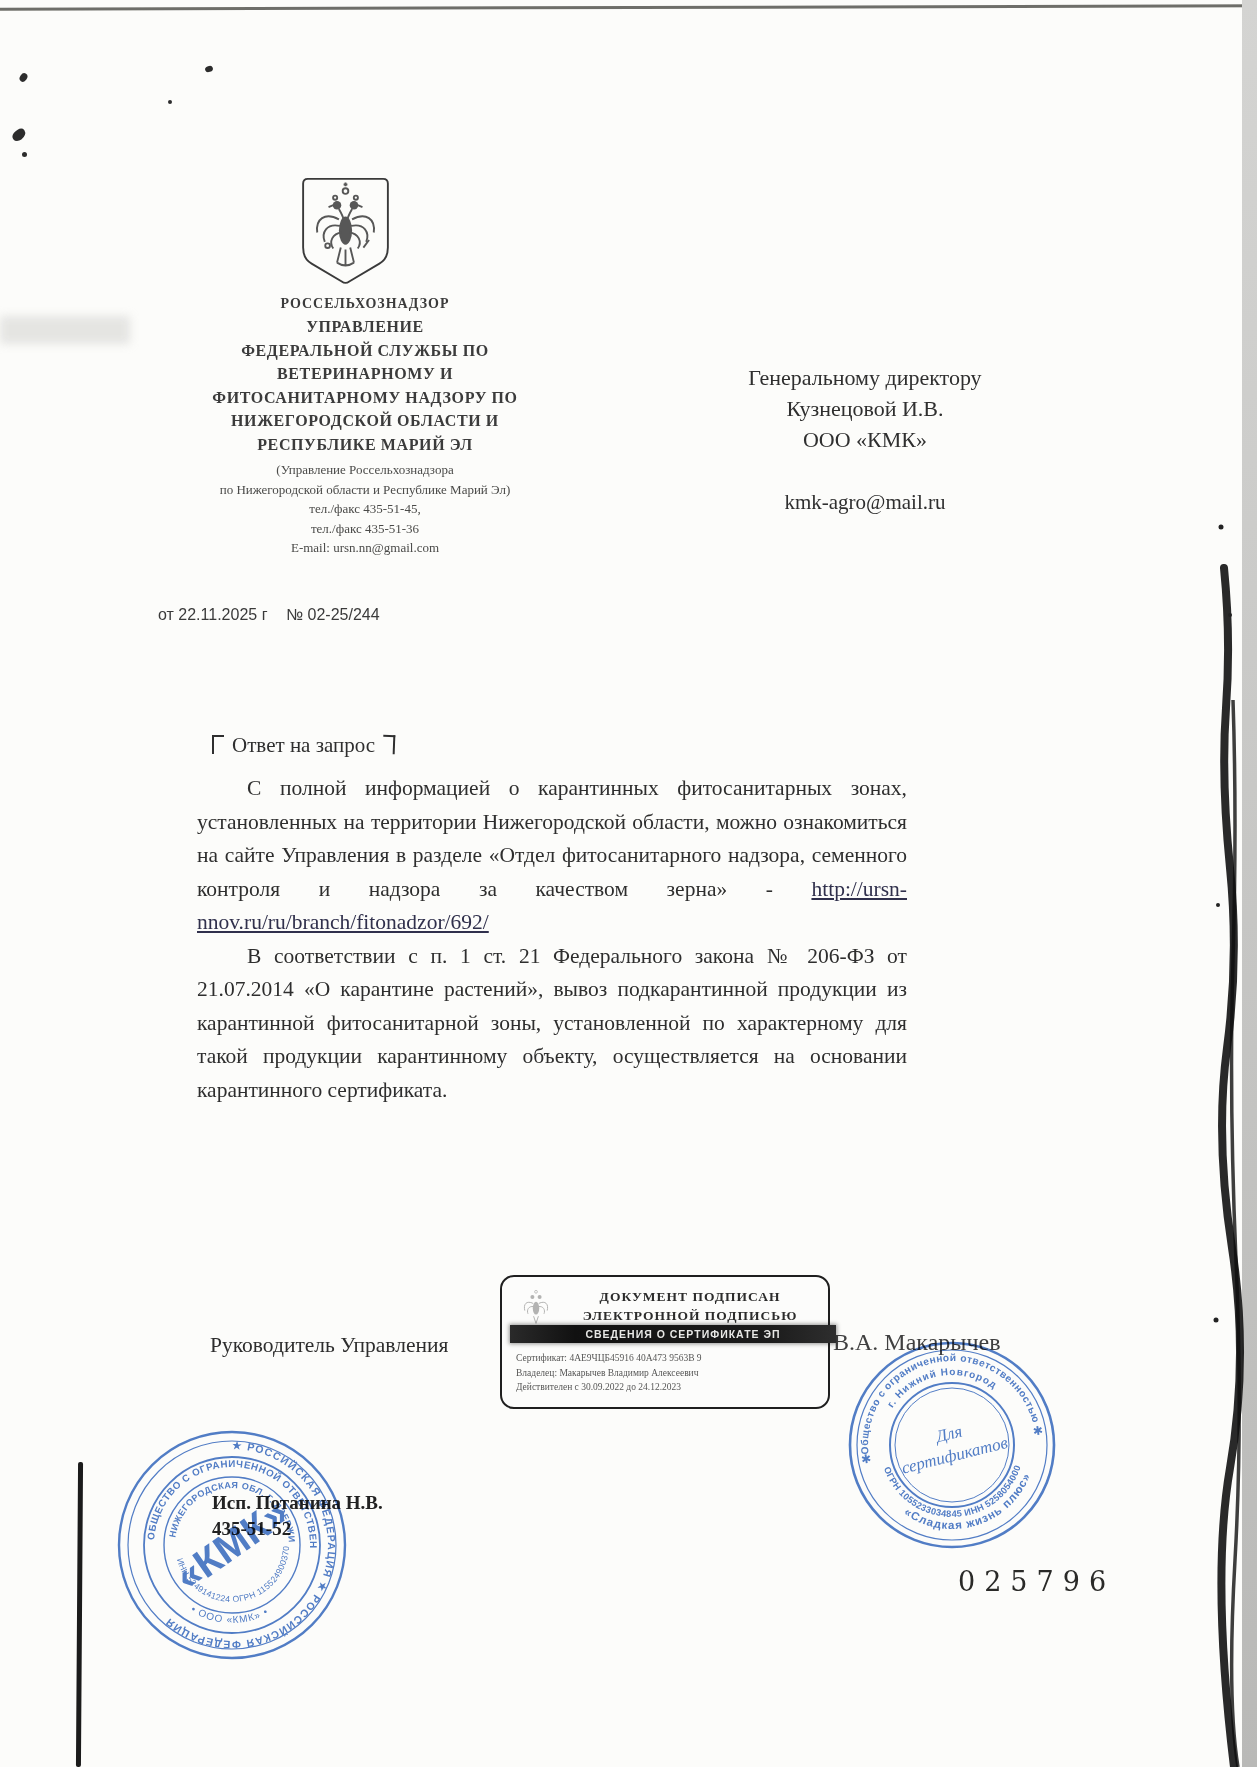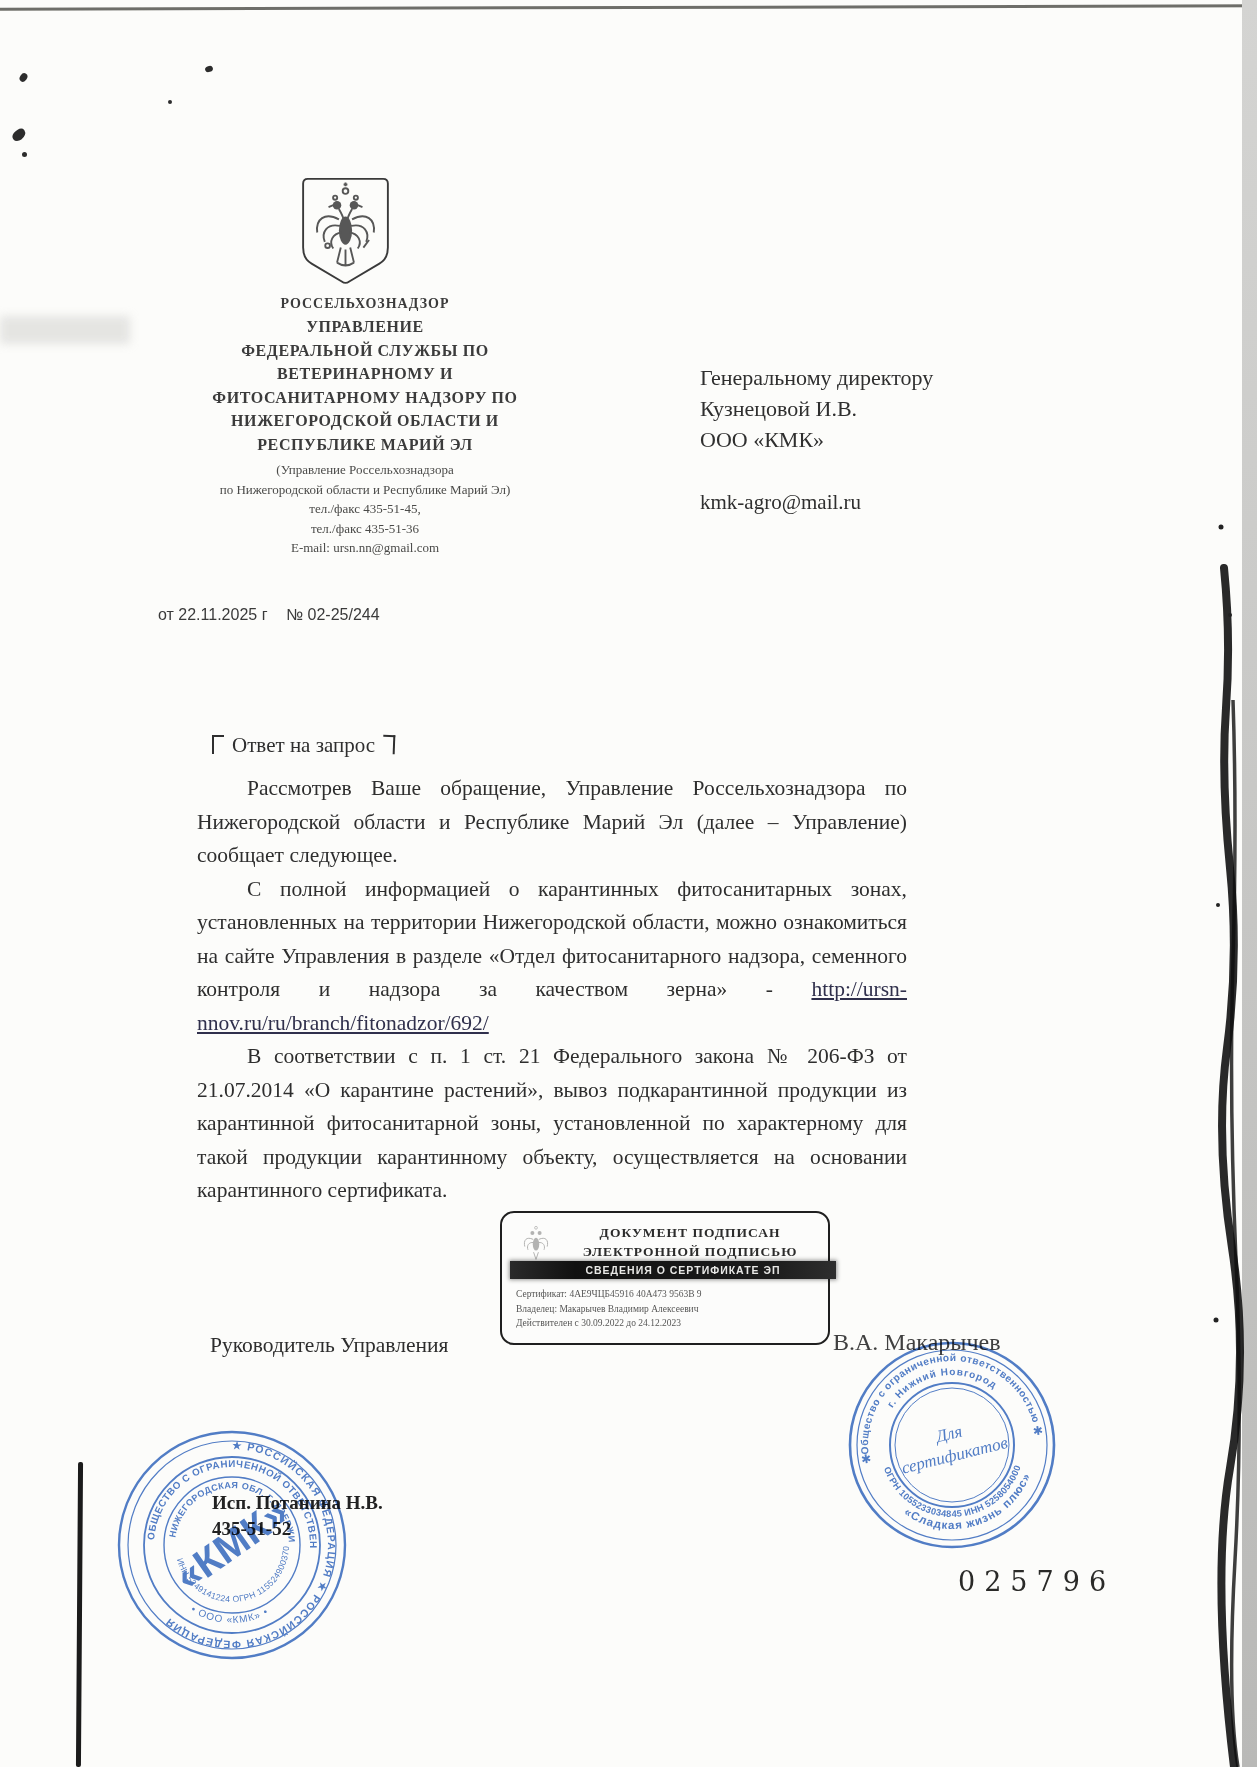--- a/index.html
+++ b/index.html
@@ -16,35 +16,35 @@
   
   .emblem{left:298px;top:176px;width:95px;height:113px;}
   .letterhead{left:128px;top:296px;width:474px;text-align:center;color:#3b3b3b;}
   .lh-agency{font-size:14px;font-weight:700;letter-spacing:1px;margin-bottom:3px;}
   .lh-title div{font-size:16px;font-weight:700;line-height:23.5px;letter-spacing:.6px;}
   .lh-small{margin-top:4px;}
   .lh-small div{font-size:13px;line-height:19.5px;color:#4a4a48;}
   
   .ref-line{left:158px;top:606px;font-family:"Liberation Sans",sans-serif;font-size:16px;color:#3a3a3a;}
   .ref-line span{margin-right:14px;}
-  .recipient{left:700px;top:362px;width:330px;text-align:left;font-size:22px;line-height:31px;color:#2f2f2f;}
+  .recipient{left:700px;top:362px;width:330px;text-align:center;font-size:22px;line-height:31px;color:#2f2f2f;}
   .recipient .rec-email{margin-top:32px;font-size:21px;}
   
   .subject{left:212px;top:733px;font-size:21px;color:#2f2f2f;}
   .brk{display:inline-block;width:10px;height:17px;vertical-align:-2px;}
   .brk-l{border-top:2px solid #2f2f2f;border-left:2px solid #2f2f2f;margin-right:8px;}
   .brk-r{border-top:2px solid #2f2f2f;border-right:2px solid #2f2f2f;margin-left:8px;transform:rotate(2deg);}
   .body-text{left:197px;top:772px;width:710px;font-size:21.5px;line-height:33.5px;color:#2e2e2e;text-align:justify;}
   .body-text p{margin:0;text-indent:50px;}
   .doc-link{color:#30304c;text-decoration:underline;}
   
   .sig-position{left:210px;top:1333px;font-size:21.5px;color:#2d2d2d;}
   .sig-name{left:833px;top:1329px;font-size:24px;color:#404040;}
   
-  .esign-box{left:500px;top:1211px;width:326px;height:130px;border:2.5px solid #1f1f1f;border-radius:14px;background:rgba(255,255,255,.2);text-decoration:underline;}
+  .esign-box{left:500px;top:1275px;width:326px;height:130px;border:2.5px solid #1f1f1f;border-radius:14px;background:rgba(255,255,255,.2);text-decoration:underline;}
   .esign-eagle{position:absolute;left:14px;top:8px;width:40px;height:48px;opacity:.55;}
   .esign-title{position:absolute;left:60px;top:10px;width:256px;text-align:center;font-size:13.5px;font-weight:700;letter-spacing:1px;color:#2c2c2c;line-height:19px;}
   .esign-banner{position:absolute;left:8px;top:48px;width:306px;height:18px;background:linear-gradient(90deg,#2a2a2a,#111 20%,#1c1c1c 80%,#2e2e2e);
       color:#e8e8e6;font-family:"Liberation Sans",sans-serif;font-size:10.5px;font-weight:700;letter-spacing:1px;
       text-align:center;line-height:18px;box-shadow:0 0 4px 1px rgba(25,25,25,.45);padding-left:20px;}
   .esign-cert{position:absolute;left:14px;top:74px;font-size:9.5px;line-height:14.5px;color:#555;filter:blur(.45px);}
   
   .executor{left:212px;top:1490px;font-size:19px;font-weight:700;line-height:26px;color:#222;}
   
   .stamp{mix-blend-mode:multiply;opacity:.88;filter:blur(.3px);}
@@ -123,21 +123,20 @@
     <div>Кузнецовой И.В.</div>
     <div>ООО «КМК»</div>
     <div class="rec-email">kmk-agro@mail.ru</div>
   </div>
 
   <div class="abs subject scan">
     <span class="brk brk-l"></span><span>Ответ на запрос</span><span class="brk brk-r"></span>
   </div>
 
   <div class="abs body-text scan">
-    <p>Рассмотрев Ваше обращение, Управление Россельхознадзора по Нижегородской области и Республике Марий Эл (далее – Управление) сообщает следующее.</p>
     <p><span>С полной информацией о карантинных фитосанитарных зонах, установленных на территории Нижегородской области, можно ознакомиться на сайте Управления в разделе «Отдел фитосанитарного надзора, семенного контроля и надзора за качеством зерна» - </span><span class="doc-link">http://ursn-nnov.ru/ru/branch/fitonadzor/692/</span></p>
     <p>В соответствии с п. 1 ст. 21 Федерального закона № 206-ФЗ от 21.07.2014 «О карантине растений», вывоз подкарантинной продукции из карантинной фитосанитарной зоны, установленной по характерному для такой продукции карантинному объекту, осуществляется на основании карантинного сертификата.</p>
   </div>
 
   <div class="abs sig-position scan">Руководитель Управления</div>
   <div class="abs sig-name scan">В.А. Макарычев</div>
 
   <div class="abs esign-box scan">
     <svg class="esign-eagle" viewBox="0 0 100 120">
       <g opacity="0.8">

